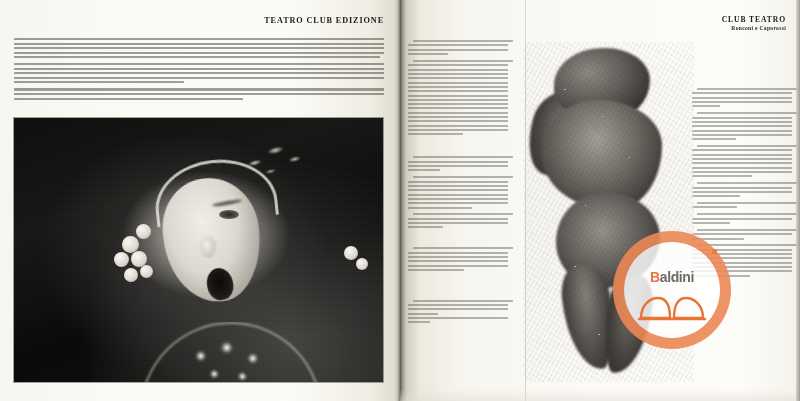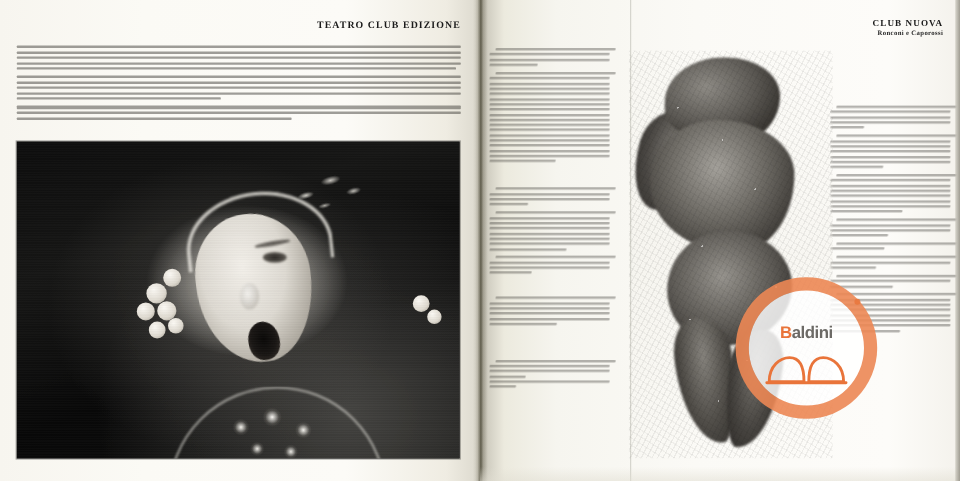--- a/index.html
+++ b/index.html
@@ -188,21 +188,21 @@
         <div id="pl-fan-body"></div>
         <div id="pl-fan-rim"></div>
         <div id="pl-fan-flowers"></div>
       </div>
       <div id="pl-grain"></div>
     </div>
   </div>
 
   <div class="page" id="page-right">
 
-    <div class="hdr" id="hdr-right">CLUB NUOVA</div>
+    <div class="hdr" id="hdr-right">CLUB TEATRO</div>
     <div class="hdr" id="hdr-right-sub">Ronconi e Caporossi</div>
 
     <div class="txtblock" id="rp-col1" style="left:8px;top:40px;width:100px;">
       <div class="para q">
         <div class="ln it" style="width:100%"></div>
           <div class="ln it" style="width:100%"></div>
         <div class="ln it" style="width:100%"></div>
           <div class="ln it" style="width:40%"></div>
       </div>
       <div class="para q">

